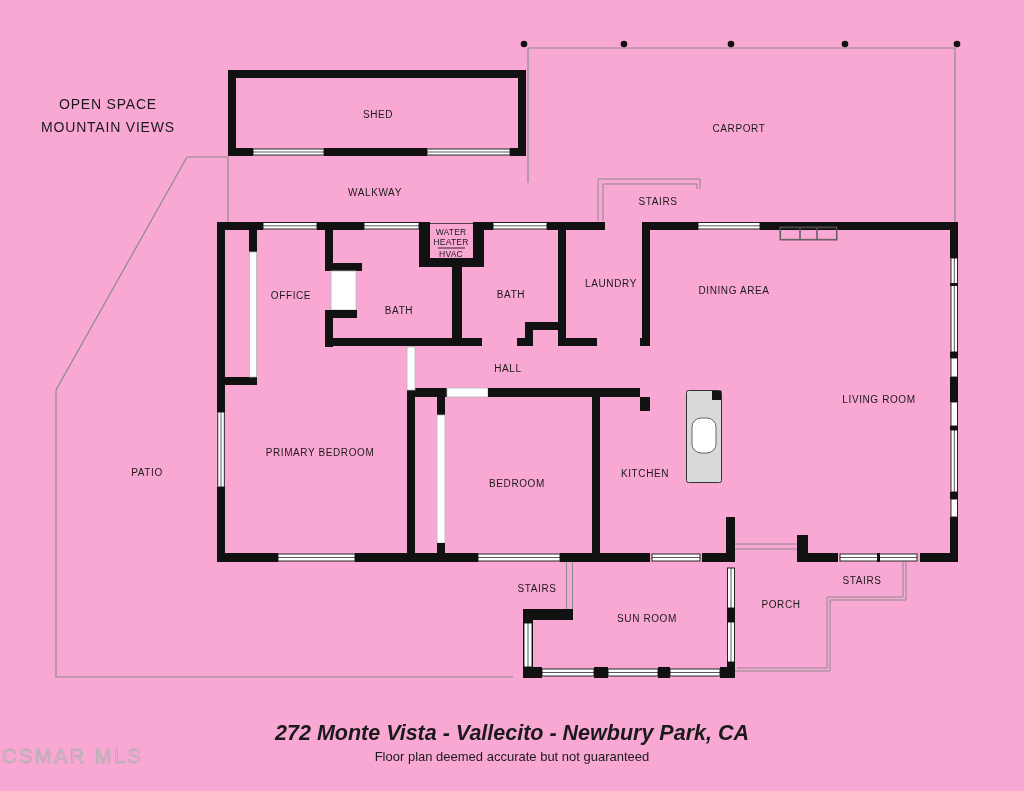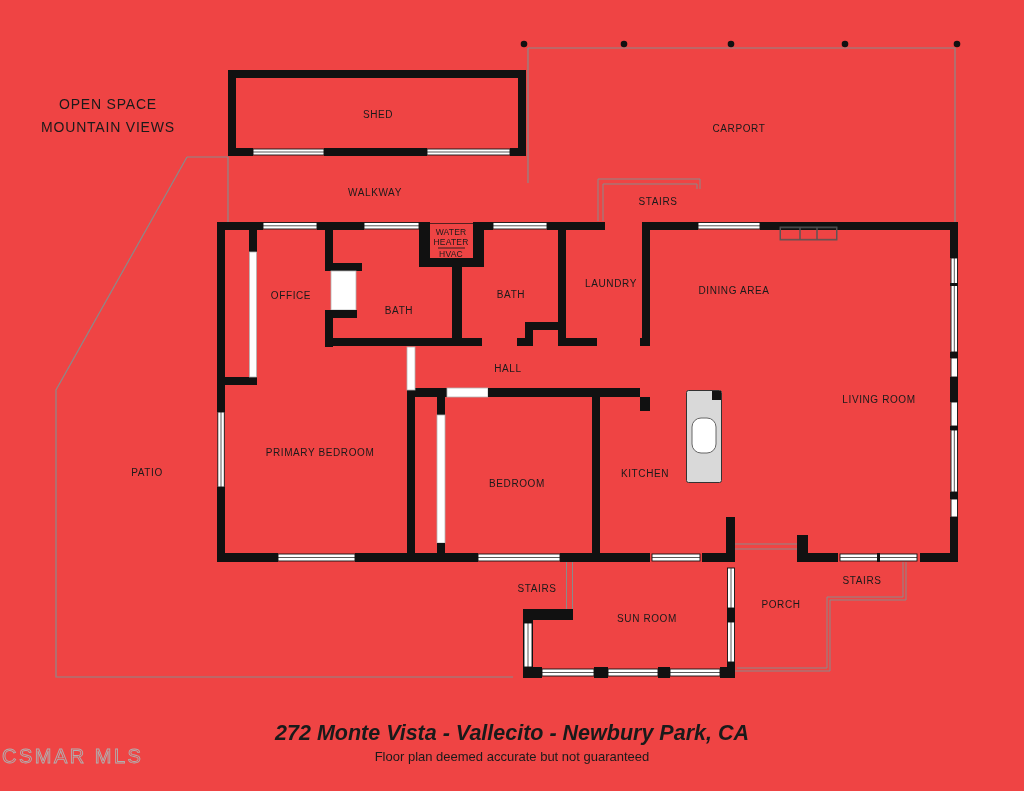--- a/index.html
+++ b/index.html
@@ -1,16 +1,16 @@
 <!DOCTYPE html>
 <html><head>
 <meta charset="utf-8">
 <style>
   html,body{margin:0;padding:0;background:#ffffff;}
-  .stage{position:relative;width:1024px;height:791px;background:#ef4444;overflow:hidden;
+  .stage{position:relative;width:1024px;height:791px;background:#f9a8d4;overflow:hidden;
          font-family:"Liberation Sans",sans-serif;text-align:center;}
   svg{position:absolute;left:0;top:0;}
   .wall{fill:#111;}
   .win{fill:#fff;stroke:#111;stroke-width:0.9;}
   .winline{stroke:#111;stroke-width:0.7;}
   .opening{fill:#fff;stroke:#b5b5b5;stroke-width:0.8;}
   .site{stroke:#8a8a8a;stroke-width:1.2;fill:none;}
   .steps{stroke:#8a8a8a;stroke-width:1;fill:none;}
   .thinblk{stroke:#555;stroke-width:0.9;fill:none;}
   .lbl{font:10px "Liberation Sans",sans-serif;letter-spacing:0.6px;fill:#1a1a1a;text-anchor:middle;}

